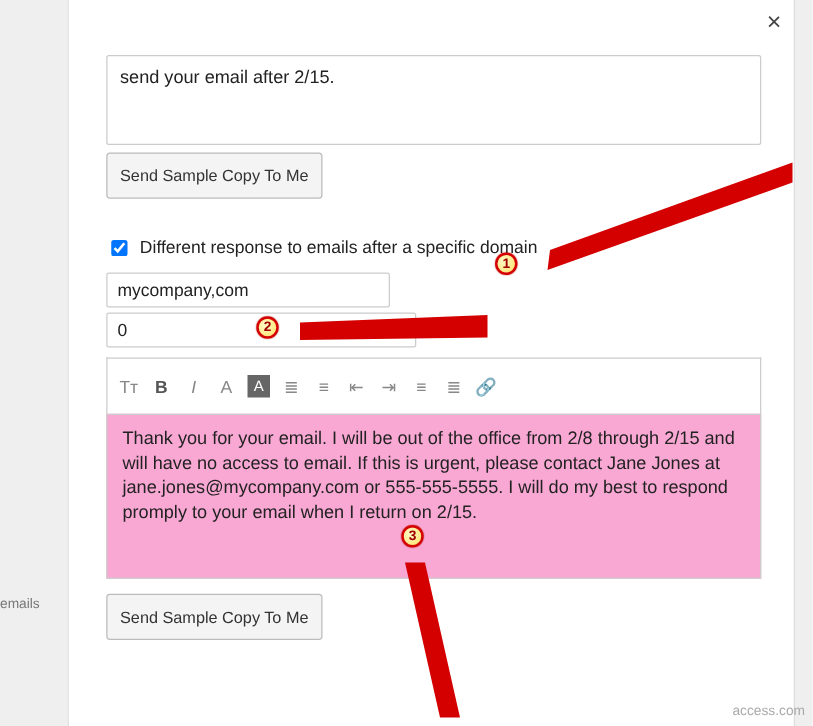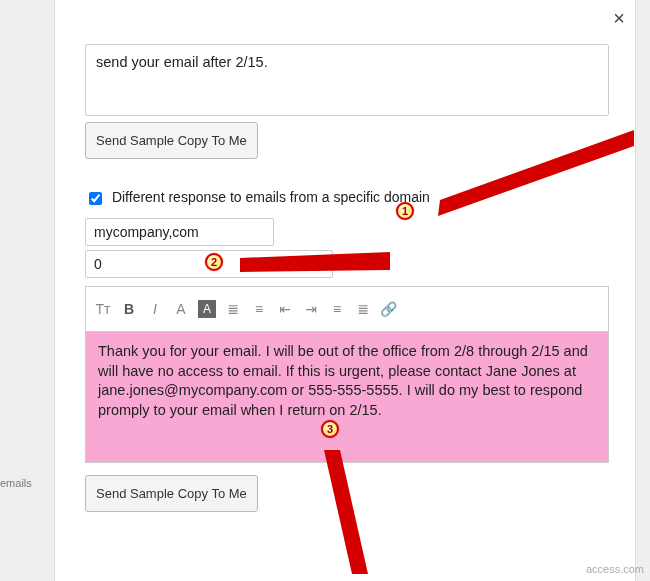--- a/index.html
+++ b/index.html
@@ -68,21 +68,21 @@
   .input-stack { margin-bottom: 8px; }
   .txt {
     display: block;
     padding: 5px 8px;
     border: 1px solid #ccc;
     border-radius: 2px;
     font-size: 14px;
     color: #222;
     background: #fff;
   }
-  .txt.domain { width: 189px; margin-bottom: 4px; }
+  .txt.domain { width: 227px; margin-bottom: 4px; }
   .txt.num { width: 248px; }
   .toolbar {
     border: 1px solid #ccc;
     border-bottom: none;
     padding: 13px 8px;
     background: #fff;
     display: flex;
     align-items: center;
     gap: 8px;
     color: #888;
@@ -172,21 +172,21 @@
 
     <div class="content">
 
       <div class="msgbox top">send your email after 2/15.</div>
 
       <button class="btn">Send Sample Copy To Me</button>
 
       <div class="chk-row">
         <label>
           <input type="checkbox" checked="" style="">
-          <span>Different response to emails from a specific domain</span>
+          <span>Different response to emails after a specific domain</span>
         </label>
       </div>
 
       <div class="input-stack">
         <input class="txt domain" value="mycompany,com" style="">
         <input class="txt num" value="0" style="">
       </div>
 
       <div class="toolbar">
         <span class="tb-btn">Tᴛ</span>

